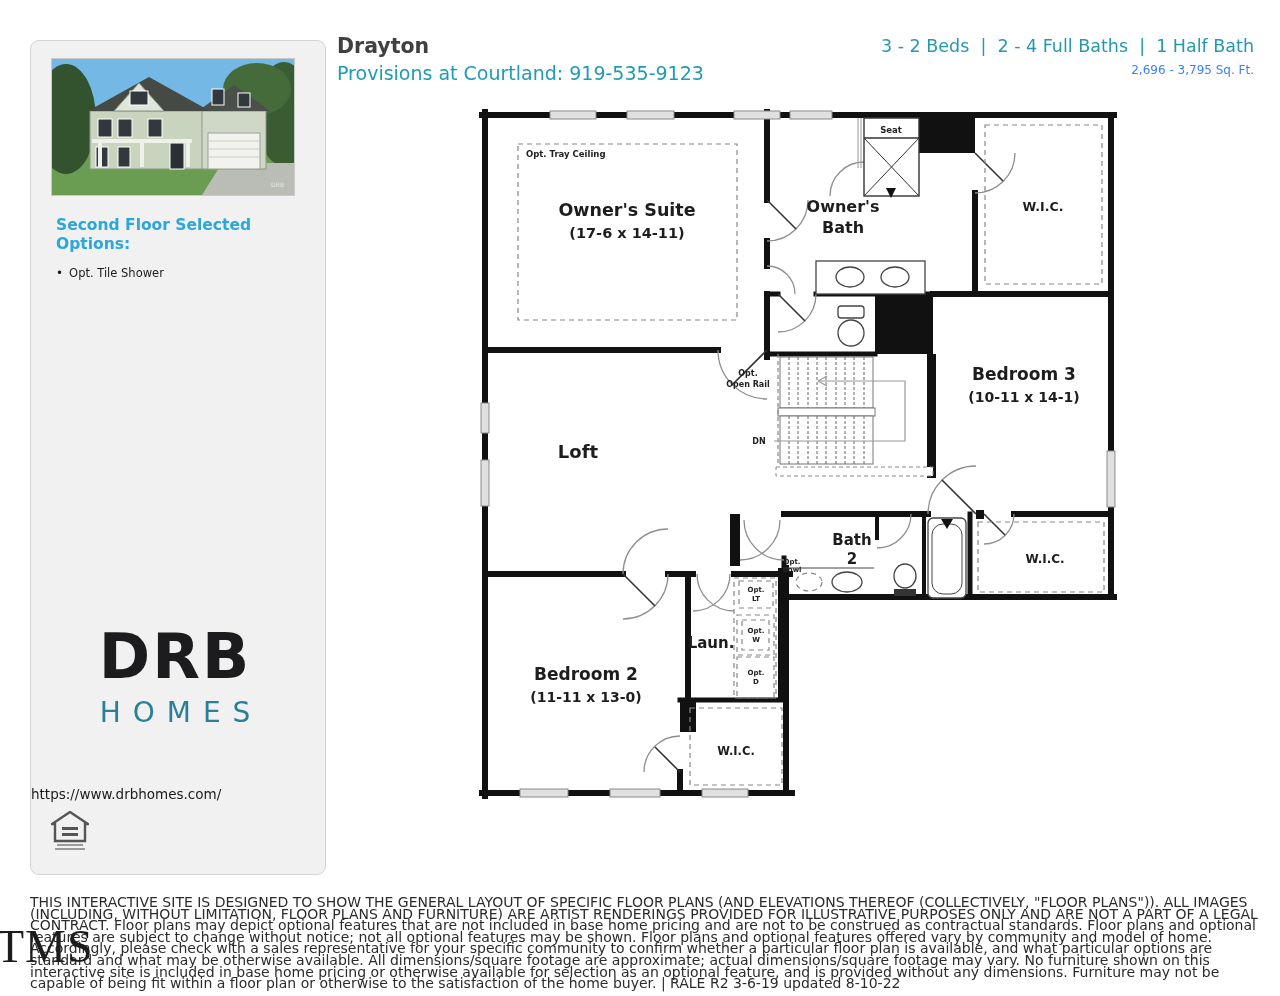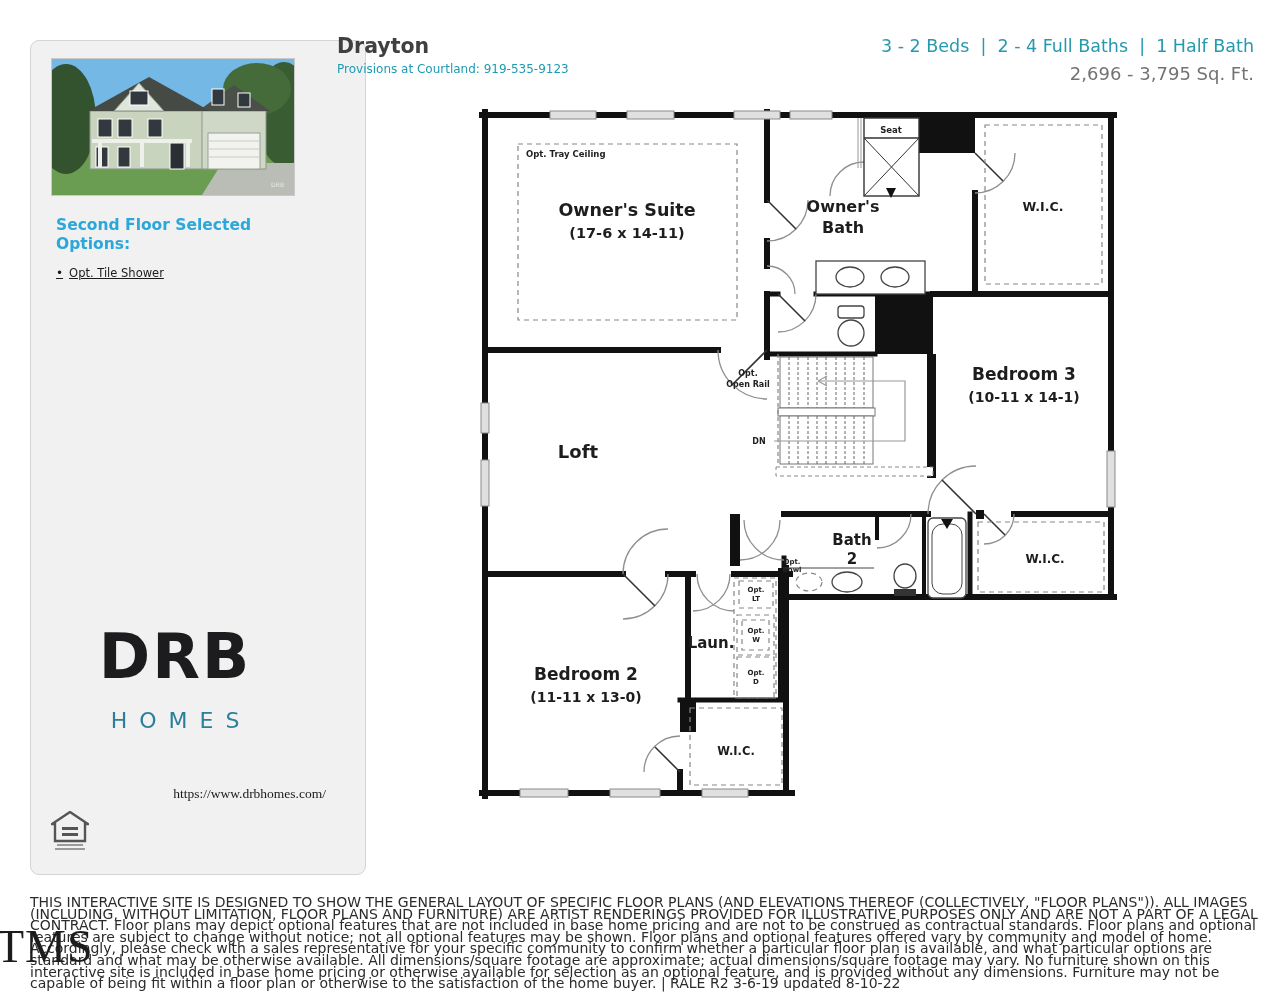--- a/index.html
+++ b/index.html
@@ -1,38 +1,38 @@
 <!DOCTYPE html>
 <html><head>
 <meta charset="utf-8">
 <style>
   html,body{margin:0;padding:0;background:#ffffff;}
   body{width:1280px;height:996px;position:relative;font-family:"DejaVu Sans","Liberation Sans",sans-serif;overflow:hidden;}
 
   
-  .sidebar{position:absolute;left:30px;top:40px;width:336px;height:835px;
+  .sidebar{position:absolute;left:30px;top:40px;width:296px;height:835px;
     background:#f1f1f2;border:1px solid #d4d4d6;border-radius:9px;box-sizing:border-box;}
   .house-img{position:absolute;left:20px;top:17px;width:242px;height:136px;border:1px solid #c9c9c9;background:#6fb7e4;}
   .opts-title{position:absolute;left:25px;top:175px;width:240px;
     color:#2ba7d9;font-weight:bold;font-size:15.5px;line-height:1.25;}
   .opts-list{position:absolute;left:25px;top:225px;margin:0;padding:0;list-style:none;}
-  .opts-list li{font-size:11.5px;color:#1b1b1b;text-decoration:underline;}
+  .opts-list li{font-size:11.5px;color:#1b1b1b;}
   .opts-list li::before{content:"•";margin-right:6px;font-size:12px;}
   .logo-wrap{position:absolute;left:0;top:585px;width:288px;text-align:center;}
   .logo-drb{font-size:62px;font-weight:700;letter-spacing:2px;color:#1c1c1e;line-height:1;font-family:"DejaVu Sans",sans-serif;}
-  .logo-homes{margin-top:20px;font-size:22px;font-weight:500;letter-spacing:12px;text-indent:12px;color:#2c7f99;}
-  .site-link{position:absolute;left:7px;top:745px;width:288px;text-align:right;
-    font-size:13.5px;color:#1a1a1a;text-decoration:none;font-family:Liberation Serif, serif;}
+  .logo-homes{margin-top:8px;font-size:28px;font-weight:500;letter-spacing:12px;text-indent:12px;color:#2c7f99;}
+  .site-link{position:absolute;left:0;top:745px;width:288px;text-align:left;
+    font-size:13.5px;color:#1a1a1a;text-decoration:none;}
   .eho{position:absolute;left:20px;top:770px;}
 
   
   .plan-title{position:absolute;left:337px;top:34px;font-size:20.5px;font-weight:bold;color:#404040;}
-  .plan-sub{position:absolute;left:337px;top:62px;font-size:12px;color:#1f9bb2;}
+  .plan-sub{position:absolute;left:337px;top:62px;font-size:19px;color:#1f9bb2;}
   .specs1{position:absolute;right:26px;top:36px;font-size:17.5px;color:#2699ae;white-space:pre;}
-  .specs2{position:absolute;right:26px;top:63px;font-size:18px;color:#737373;}
+  .specs2{position:absolute;right:26px;top:63px;font-size:12px;color:#3b82f6;}
 
   
   .plan{position:absolute;left:478px;top:108px;width:642px;height:694px;}
 
   
   .disclaimer{position:absolute;left:30px;top:883px;width:1243px;
     font-size:14px;line-height:11.6px;color:#2b2b2b;}
   .watermark{position:absolute;left:-4px;top:920px;font-family:"Liberation Serif","DejaVu Serif",serif;
     font-size:46px;color:#1c1c1c;letter-spacing:1px;}
 

